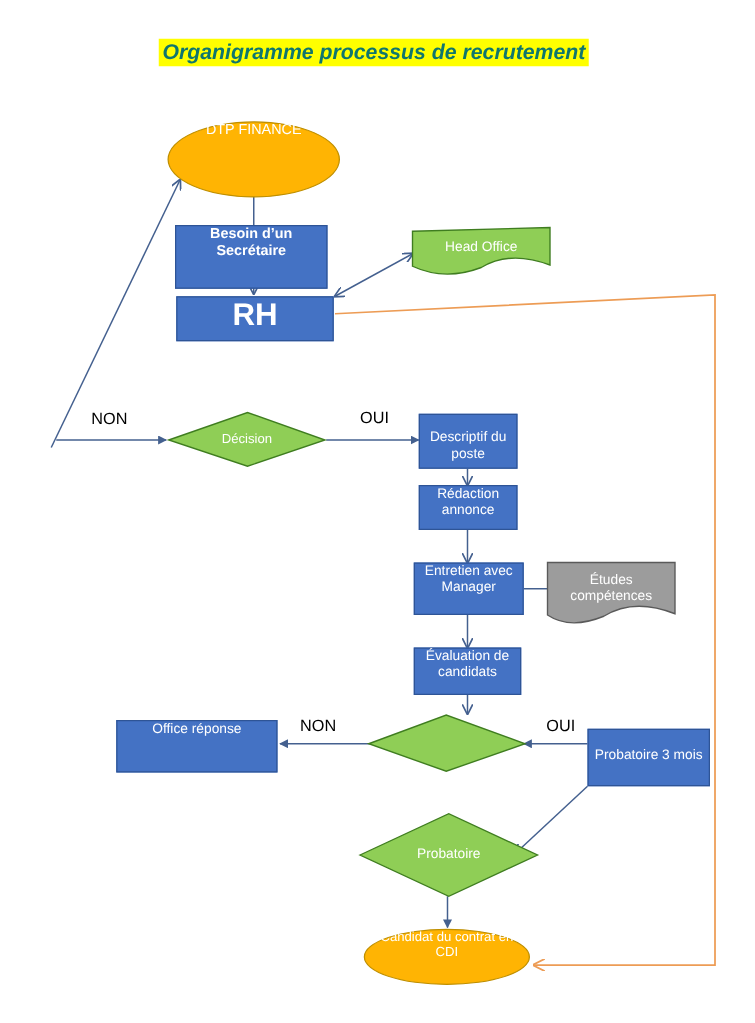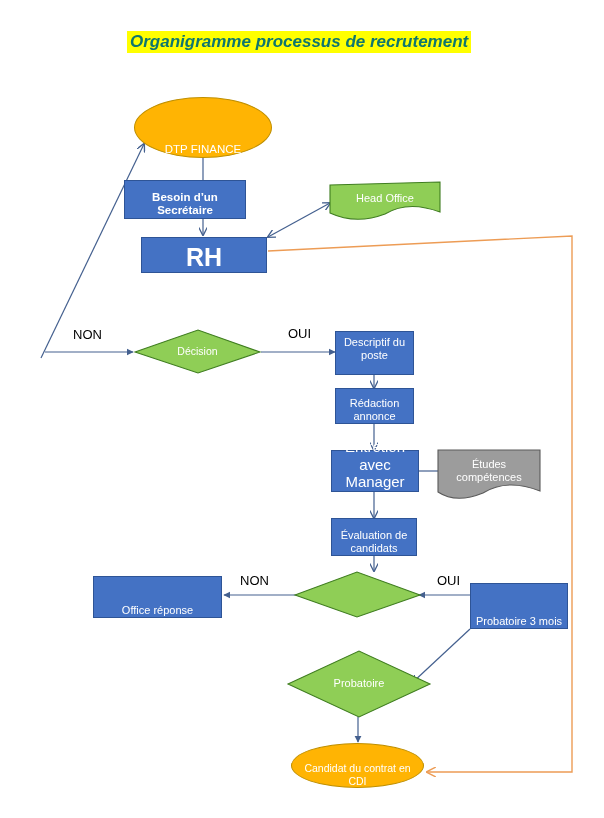--- a/index.html
+++ b/index.html
@@ -22,21 +22,21 @@
     left: 0;
     top: 0;
     width: 604px;
     height: 818px;
     pointer-events: none;
   }
   .node {
     position: absolute;
     box-sizing: border-box;
     display: flex;
-    align-items: flex-end;
+    align-items: flex-start;
     justify-content: center;
     text-align: center;
     color: #ffffff;
     line-height: 1.18;
     z-index: 3;
   }
   .rect {
     border: 1px solid #2e5496;
     background: #4472c4;
   }
@@ -134,21 +134,21 @@
 
     <path d="M 288 684 L 359 651 L 430 684 L 359 717 Z" fill="#8fce56" stroke="#3f7d20" stroke-width="1.1"></path>
   </svg>
 
   <div class="title" style="left:127px; top:31px; font-size:17px;">Organigramme processus de recrutement</div>
 
   <div class="node ellipse" style="left:134px; top:97px; width:138px; height:61px; font-size:11.5px;">
     <span>DTP FINANCE</span>
   </div>
 
-  <div class="node rect" style="left:124px; top:180px; width:122px; height:39px; font-size:11.5px; font-weight:bold;">
+  <div class="node rect" style="left:140px; top:180px; width:122px; height:51px; font-size:11.5px; font-weight:bold;">
     <span>Besoin d’un Secrétaire</span>
   </div>
 
   <div class="node rect" style="left:141px; top:237px; width:126px; height:36px; font-size:25px; font-weight:bold;">
     <span>RH</span>
   </div>
 
   <div class="shape-text" style="left:135px; top:330px; width:125px; height:43px; font-size:10.5px;">
     <span>Décision</span>
   </div>
@@ -158,38 +158,38 @@
   </div>
 
   <div class="node rect" style="left:335px; top:331px; width:79px; height:44px; font-size:11px; padding:12px 3px;">
     <span>Descriptif du poste</span>
   </div>
 
   <div class="node rect" style="left:335px; top:388px; width:79px; height:36px; font-size:11px; padding:0 3px;">
     <span>Rédaction annonce</span>
   </div>
 
-  <div class="node rect" style="left:331px; top:450px; width:88px; height:42px; font-size:15px; padding:0 2px;">
+  <div class="node rect" style="left:331px; top:450px; width:88px; height:42px; font-size:11px; padding:0 2px;">
     <span>Entretien avec Manager</span>
   </div>
 
   <div class="shape-text" style="left:440px; top:452px; width:98px; height:38px; font-size:11px;">
     <span>Études compétences</span>
   </div>
 
   <div class="node rect" style="left:331px; top:518px; width:86px; height:38px; font-size:11px; padding:0 2px;">
     <span>Évaluation de candidats</span>
   </div>
 
 
   <div class="node rect" style="left:93px; top:576px; width:129px; height:42px; font-size:11px;">
     <span>Office réponse</span>
   </div>
 
-  <div class="node rect" style="left:470px; top:583px; width:98px; height:46px; font-size:11px; padding:0 3px;">
+  <div class="node rect" style="left:470px; top:583px; width:98px; height:46px; font-size:11px; padding:14px 3px;">
     <span>Probatoire 3 mois</span>
   </div>
 
   <div class="shape-text" style="left:305px; top:671px; width:108px; height:26px; font-size:11px;">
     <span>Probatoire</span>
   </div>
 
   <div class="node ellipse" style="left:291px; top:743px; width:133px; height:45px; font-size:10.5px; padding:0 12px;">
     <span>Candidat du contrat en CDI</span>
   </div>

